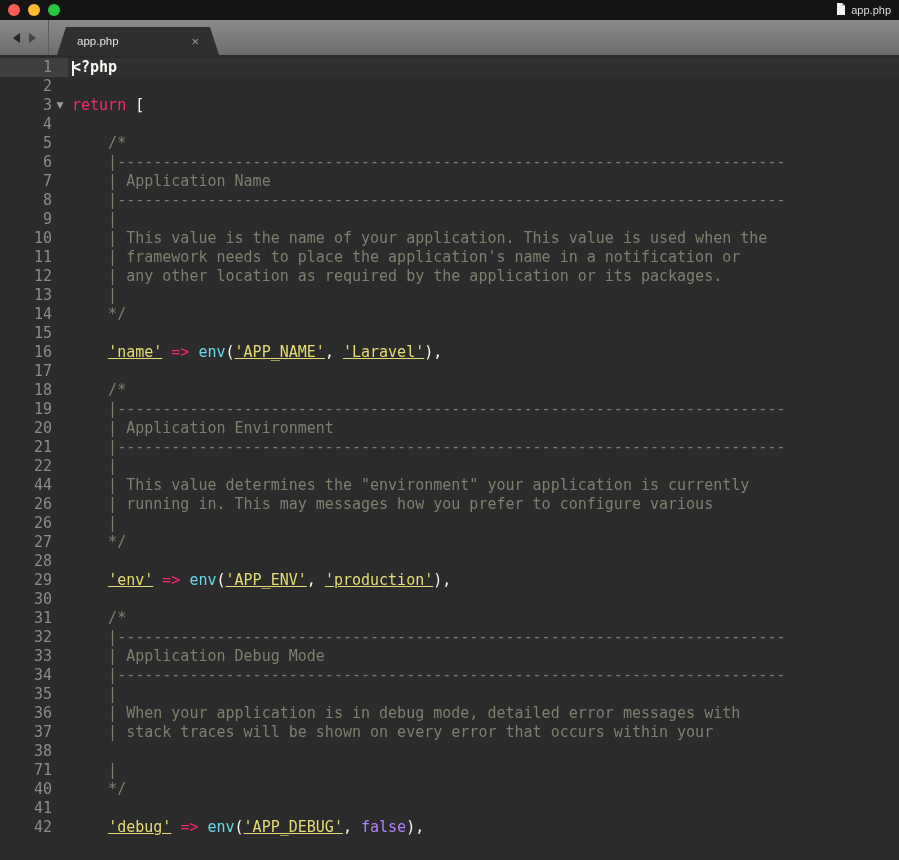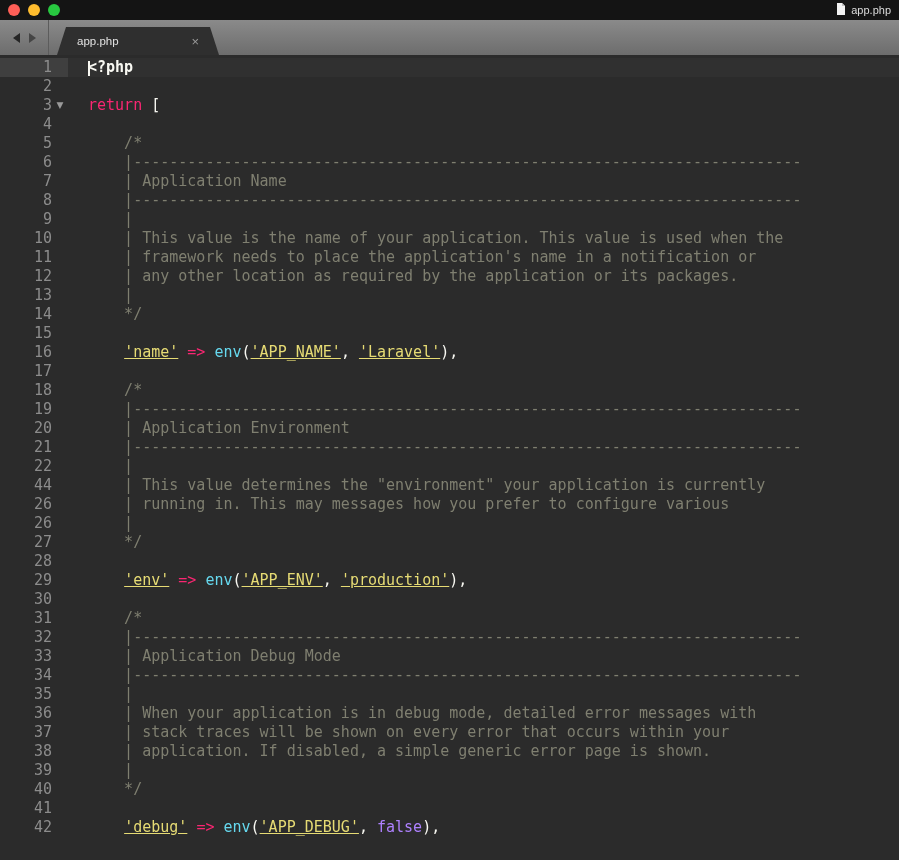--- a/index.html
+++ b/index.html
@@ -33,21 +33,21 @@
 
   
   .editor { height:805px; padding-top:3px; overflow:hidden; }
   .line { display:flex; height:19px; line-height:19px; font-size:15px; }
   .line.current { background:#303030; }
   .line.current .gutter { background:#3f3f3f; }
   .gutter { width:68px; flex-shrink:0; display:flex; color:var(--line-number,#8c8c8c); }
   .lnum { width:52px; text-align:right; }
   .fold { width:16px; text-align:center; font-size:9px; color:#9a9a9a; line-height:19px;
           font-family:"DejaVu Sans", sans-serif; }
-  .code { white-space:pre; padding-left:20px; color:var(--plain,#f8f8f2); }
+  .code { white-space:pre; padding-left:4px; color:var(--plain,#f8f8f2); }
   .tok-php   { color:var(--plain,#f8f8f2); font-weight:bold; }
   .tok-plain { color:var(--plain,#f8f8f2); }
   .tok-kw    { color:var(--keyword,#f92672); }
   .tok-str   { color:var(--string,#e6db74);text-decoration:underline; }
   .tok-fn    { color:var(--function,#66d9ef); }
   .tok-const { color:var(--constant,#ae81ff); }
   .tok-cm    { color:var(--comment,#7f7f70); }
   .cursor { display:inline-block; width:2px; height:15px; background:#f8f8f2;
             vertical-align:text-bottom; margin-right:-2px; }
 </style>
@@ -333,25 +333,24 @@
         <span class="lnum">37</span>
         <span class="fold"></span>
       </div>
       <div class="code"><span class="tok-cm">    | stack traces will be shown on every error that occurs within your</span></div>
     </div>
     <div class="line">
       <div class="gutter">
         <span class="lnum">38</span>
         <span class="fold"></span>
       </div>
-      <div class="code"><span class="tok-cm">    | application. If disabled, a simple generic error page is shown.</span></div>
-    </div>
-    <div class="line">
-      <div class="gutter">
-        <span class="lnum">39</span>
+    </div>
+    <div class="line">
+      <div class="gutter">
+        <span class="lnum">71</span>
         <span class="fold"></span>
       </div>
       <div class="code"><span class="tok-cm">    |</span></div>
     </div>
     <div class="line">
       <div class="gutter">
         <span class="lnum">40</span>
         <span class="fold"></span>
       </div>
       <div class="code"><span class="tok-cm">    */</span></div>

